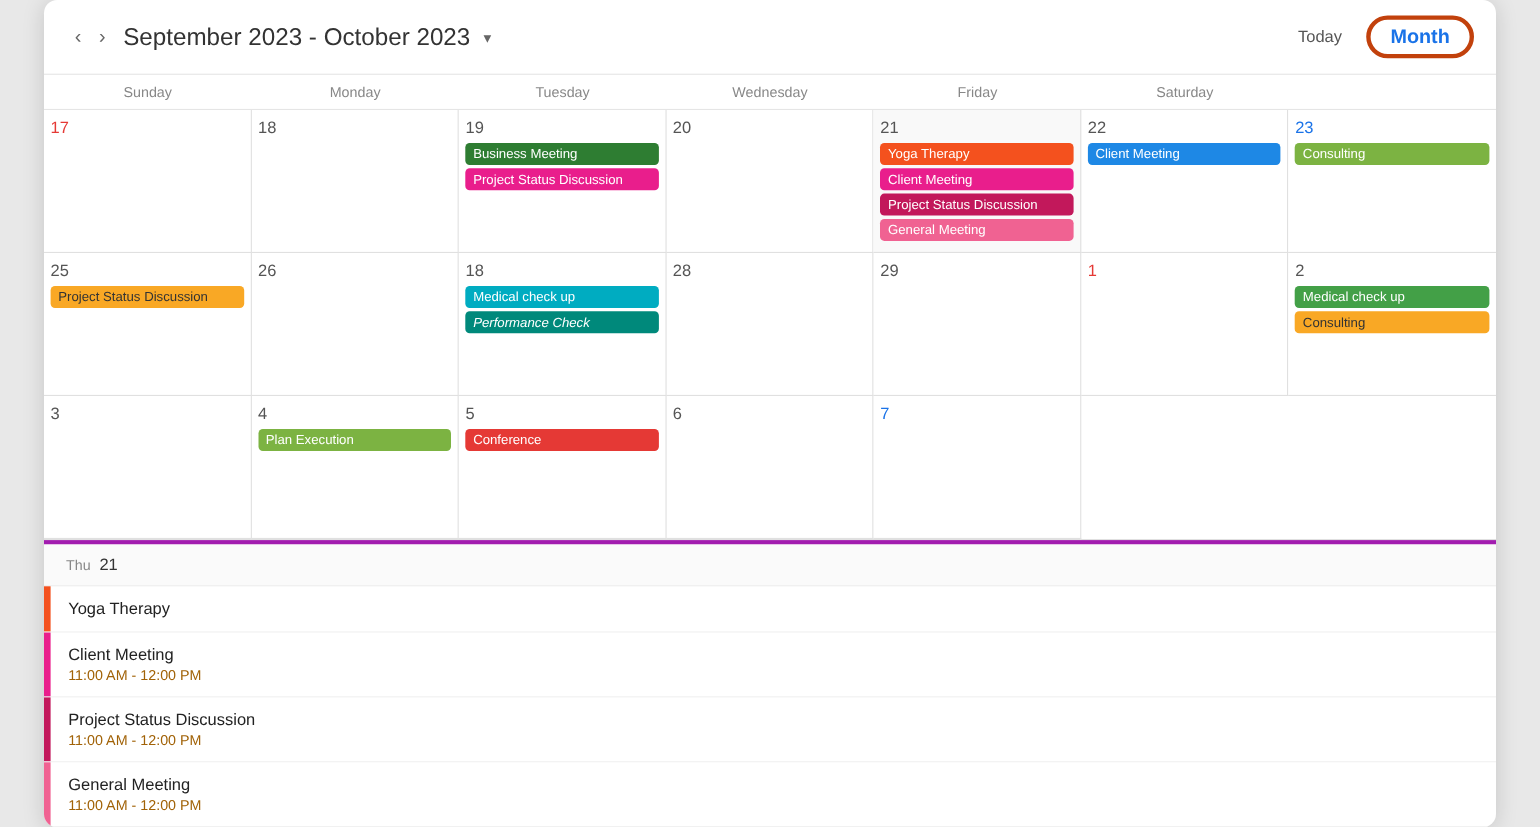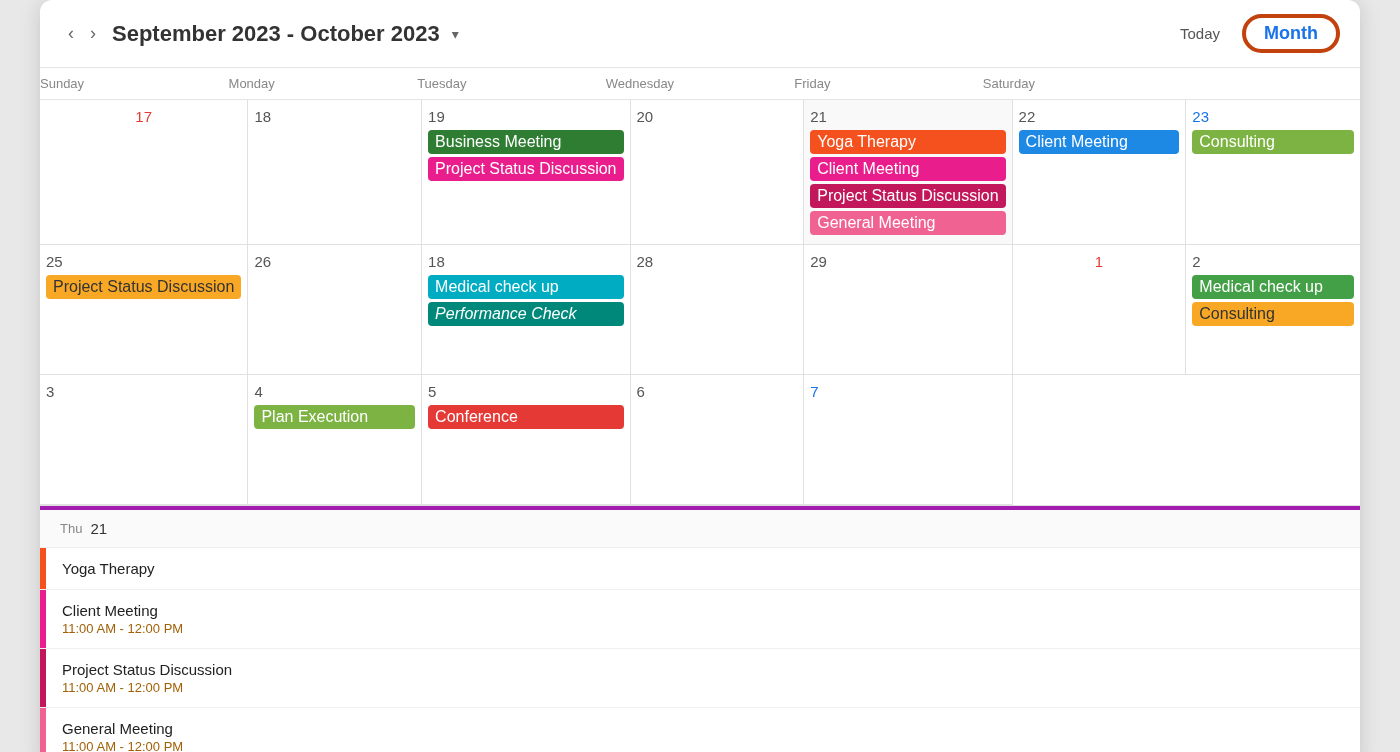--- a/index.html
+++ b/index.html
@@ -1,34 +1,34 @@
 <!DOCTYPE html>
 <html><head>
   <meta charset="utf-8">
   <style>
     * { box-sizing: border-box; margin: 0; padding: 0; }
     body { background: #e8e8e8; font-family: 'Segoe UI', Arial, sans-serif; display: flex; justify-content: center; align-items: center; min-height: 100vh; }
     .calendar-container { background: #fff; border-radius: 12px; box-shadow: 0 2px 20px rgba(0,0,0,0.15); width: 1320px; overflow: hidden; }
     .header { display: flex; align-items: center; padding: 14px 20px; border-bottom: 1px solid #e5e5e5; }
     .nav-btn { background: none; border: none; cursor: pointer; font-size: 18px; color: #666; padding: 4px 8px; border-radius: 4px; }
-    .month-title { font-size: 22px; font-weight: 700; color: #333; margin: 0 8px; }
+    .month-title { font-size: 22px; font-weight: 400; color: #333; margin: 0 8px; }
     .dropdown-icon { color: #666; font-size: 14px; margin-left: 4px; cursor: pointer; }
     .header-right { margin-left: auto; display: flex; align-items: center; gap: 10px; }
     .today-btn { background: none; border: none; font-size: 15px; color: #555; cursor: pointer; padding: 6px 12px; border-radius: 6px; }
     .month-btn { background: none; border: 4px solid #c2410c; color: #1a73e8; font-size: 18px; padding: 5px 18px; border-radius: 20px; cursor: pointer; font-weight: 700; }
     .days-header { display: grid; grid-template-columns: repeat(7, 1fr); border-bottom: 1px solid #e5e5e5; }
-    .day-name { text-align: left; padding: 8px 0; font-size: 13px; color: #888; font-weight: 400; }
+    .day-name { text-align: center; padding: 8px 0; font-size: 13px; color: #888; font-weight: 400; }
     .calendar-grid { display: grid; grid-template-columns: repeat(7, 1fr); border-bottom: 1px solid #e0e0e0; }
     .cell { border-right: 1px solid #e0e0e0; border-bottom: 1px solid #e0e0e0; min-height: 130px; padding: 8px 6px 6px 6px; position: relative; vertical-align: top; }
     .cell:nth-child(7n) { border-right: none; }
     .cell.today-cell { background: #f9f9f9; }
     .date-num { font-size: 15px; color: #555; margin-bottom: 5px; }
-    .date-num.sunday { color: #e53935; text-align: center; }
+    .date-num.sunday { color: #e53935; }
     .date-num.saturday { color: #1a73e8; }
-    .event { border-radius: 4px; padding: 3px 7px; margin-bottom: 3px; font-size: 16px; color: #fff; cursor: pointer; white-space: nowrap; overflow: hidden; text-overflow: ellipsis; }
+    .event { border-radius: 4px; padding: 3px 7px; margin-bottom: 3px; font-size: 12px; color: #fff; cursor: pointer; white-space: nowrap; overflow: hidden; text-overflow: ellipsis; }
     .ev-green { background: #2e7d32; }
     .ev-pink { background: #e91e8c; }
     .ev-orange { background: #f4511e; }
     .ev-pink2 { background: #e91e8c; }
     .ev-magenta { background: #c2185b; }
     .ev-lightpink { background: #f06292; }
     .ev-blue { background: #1e88e5; }
     .ev-lime { background: #7cb342; }
     .ev-yellow { background: #f9a825; color: #333; }
     .ev-cyan { background: #00acc1; }

